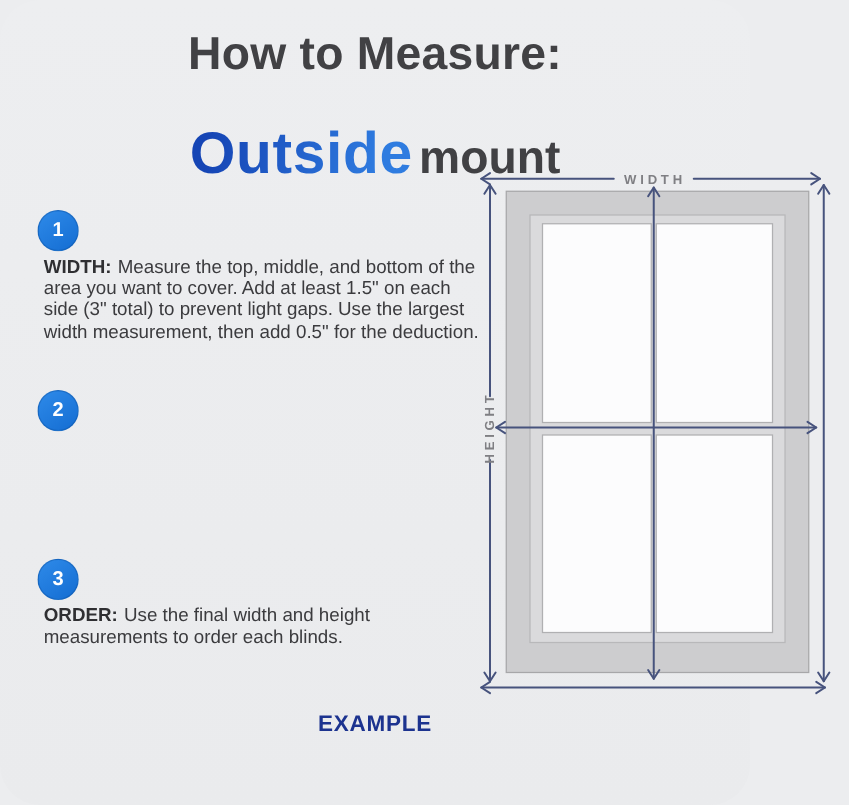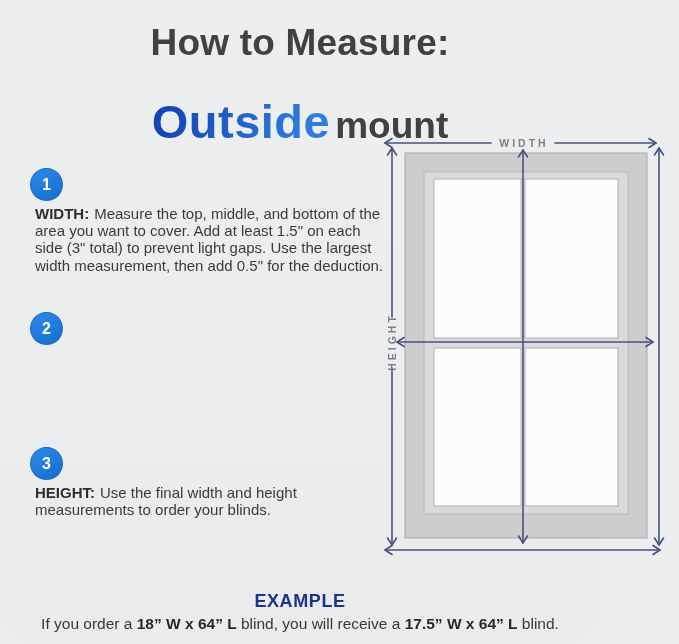--- a/index.html
+++ b/index.html
@@ -46,21 +46,21 @@
     margin: 4px 0 0 5px;
     font-size: 15px; line-height: 17.2px; color: #3b3b3e;
   }
   .step-label { font-weight: 700; color: #2f2f32; margin-right: 5px; }
 
   
   .diagram { position: absolute; left: 375px; top: 120px; }
   .dim-text { fill: #7f7f83; font-size: 10.5px; font-weight: 700; letter-spacing: 3px; font-family: "Liberation Sans", sans-serif; }
 
   
-  .example-block { position: absolute; top: 591px; left: 0; width: 100%; text-align: center; }
+  .example-block { position: absolute; top: 569px; left: 0; width: 100%; text-align: center; }
   .example-heading { font-size: 18px; font-weight: 800; color: #1c338f; letter-spacing: 0.6px; }
   .example-line { margin-top: 3px; font-size: 15.5px; color: #38383b; }
   .example-line b { color: #28282b; }
 </style>
 </head>
 <body>
 
 <div class="canvas">
 
   <div class="title-block">
@@ -81,21 +81,21 @@
   <div class="step" style="top:312px">
     <div class="step-badge">
       <span>2</span>
     </div>
   </div>
 
   <div class="step" style="top:447px">
     <div class="step-badge">
       <span>3</span>
     </div>
-    <p class="step-text"><b class="step-label">HEIGHT:</b><span>Use the final width and height measurements to order your blinds.</span></p>
+    <p class="step-text"><b class="step-label">ORDER:</b><span>Use the final width and height measurements to order each blinds.</span></p>
   </div>
 
   <svg class="diagram" width="300" height="460" viewBox="0 0 300 460">
 
     <rect x="30" y="33" width="242" height="385" fill="#cdcdcf" stroke="#a7a7a9" stroke-width="1"></rect>
     <rect x="49" y="52" width="204" height="342" fill="#dadadc" stroke="#b8b8ba" stroke-width="1"></rect>
 
     <rect x="59" y="59" width="87" height="159" fill="#fcfcfd" stroke="#b0b0b2" stroke-width="1"></rect>
     <rect x="150" y="59" width="93" height="159" fill="#fcfcfd" stroke="#b0b0b2" stroke-width="1"></rect>
     <rect x="59" y="228" width="87" height="158" fill="#fcfcfd" stroke="#b0b0b2" stroke-width="1"></rect>
@@ -141,16 +141,15 @@
         <path d="M271 217.5 L278 222 L271 226.5"></path>
       </g>
     </g>
 
     <text class="dim-text" x="149" y="27" text-anchor="middle">WIDTH</text>
     <text class="dim-text" x="17" y="225.5" text-anchor="middle" transform="rotate(-90 17 222)">HEIGHT</text>
   </svg>
 
   <div class="example-block">
     <div class="example-heading">EXAMPLE</div>
-    <div class="example-line"><span>If you order a </span><b>18” W x 64” L</b><span> blind, you will receive a </span><b>17.5” W x 64” L</b><span> blind.</span></div>
   </div>
 
 </div>
 
 </body></html>

